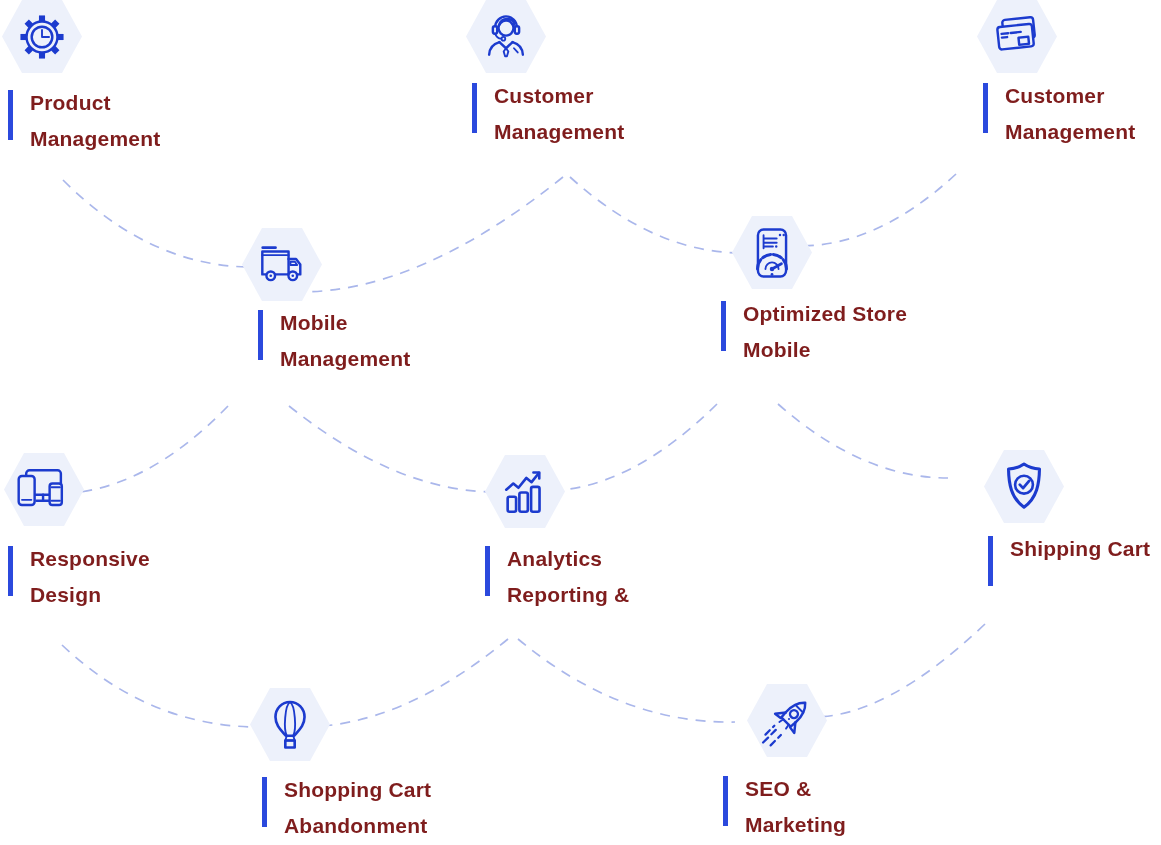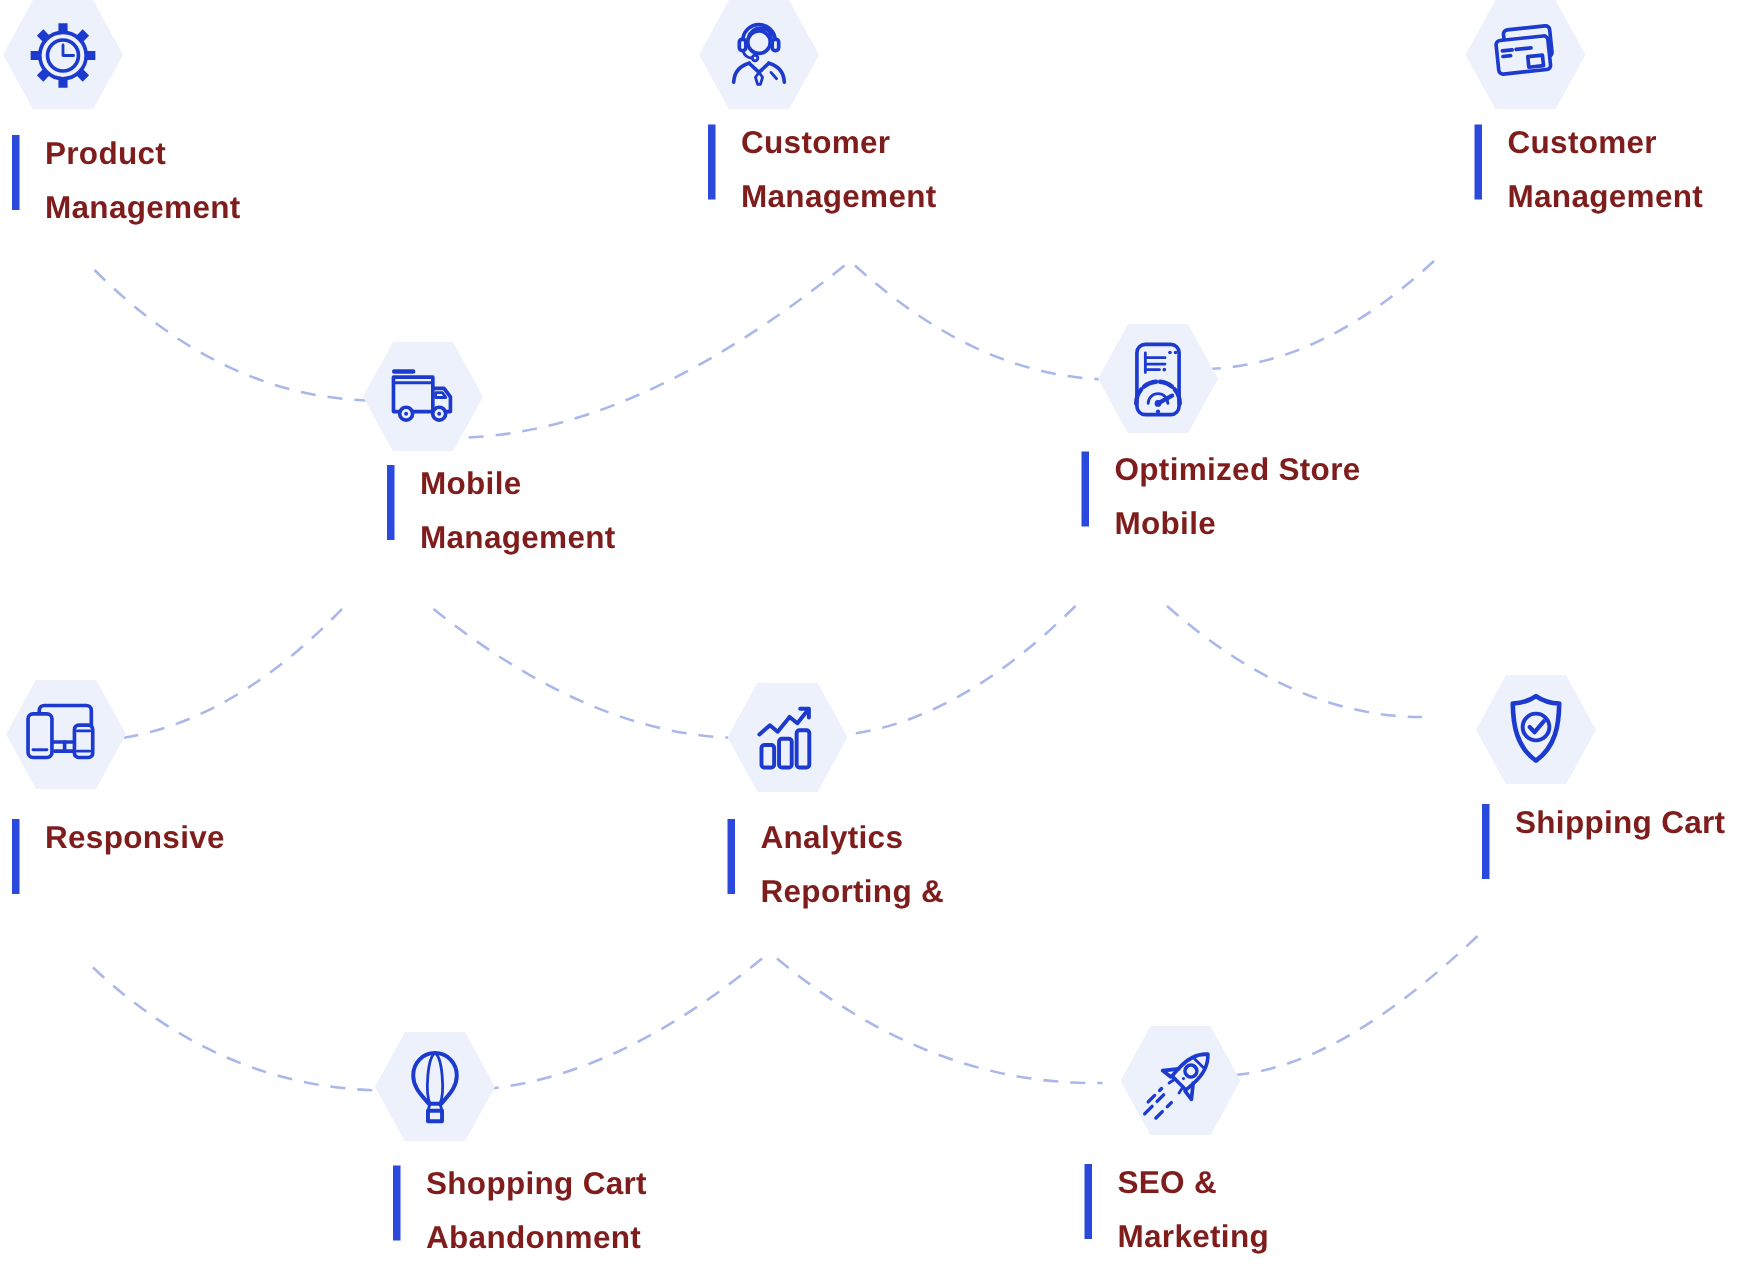--- a/index.html
+++ b/index.html
@@ -184,20 +184,21 @@
         <rect class="blend" x="5" y="17" width="17" height="31" rx="3.5"></rect>
         <path class="st2" d="M8.5 42.5 H18.5"></path>
         <rect class="blend" x="38" y="25" width="13" height="23" rx="3"></rect>
         <path class="st2" d="M40 29 H49 M40 43.5 H49"></path>
       </svg>
     </div>
     <div class="lbl" style="--lx:8px;--ly:541px;">
       <span class="bar"></span>
       <span class="txt">
         <span class="ln">Responsive</span>
+        <span class="ln">Design</span>
       </span>
     </div>
   </div>
 
   <div class="node">
     <div class="hexwrap" style="left:485px;top:455px;">
       <div class="hexbg"></div>
       <svg class="icon" viewBox="0 0 64 64">
         <polyline class="st" style="stroke-width:2.8" points="12,29.5 19.5,23 25,27.5 33.5,17 39,21.5 46.8,11.7"></polyline>
         <path class="st" style="stroke-width:2.8" d="M41 11.2 H47.2 V17.5"></path>

